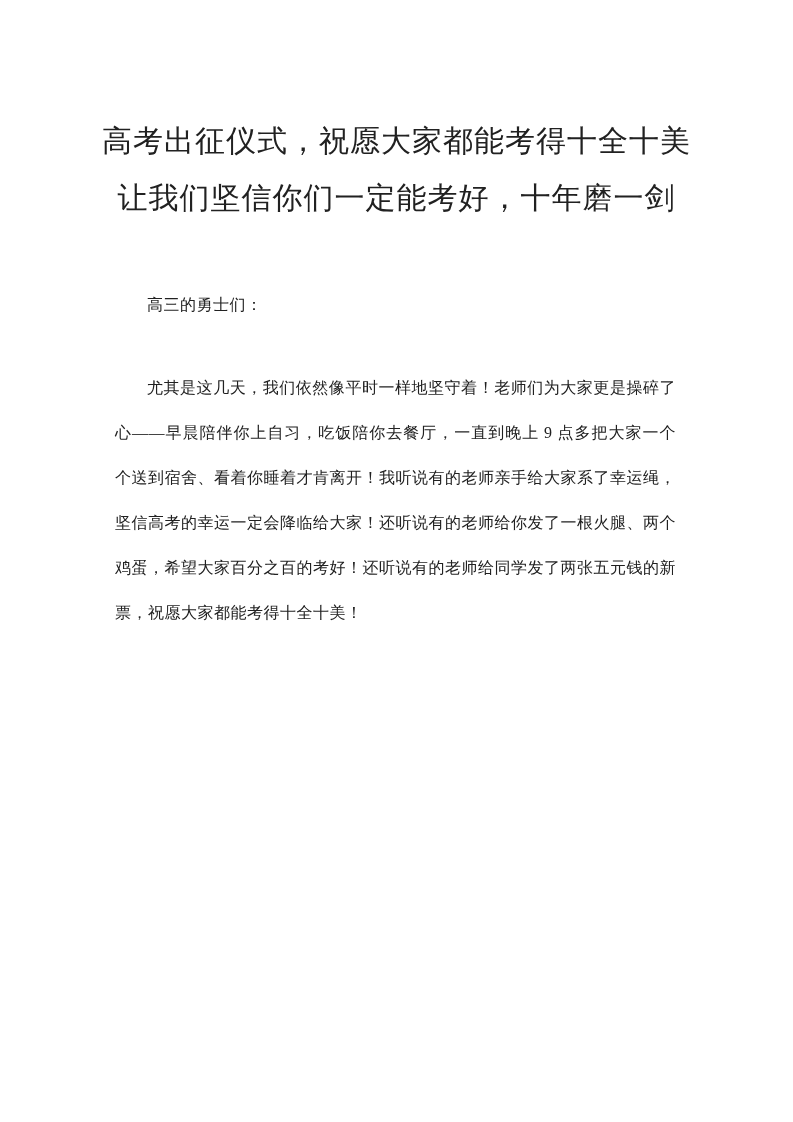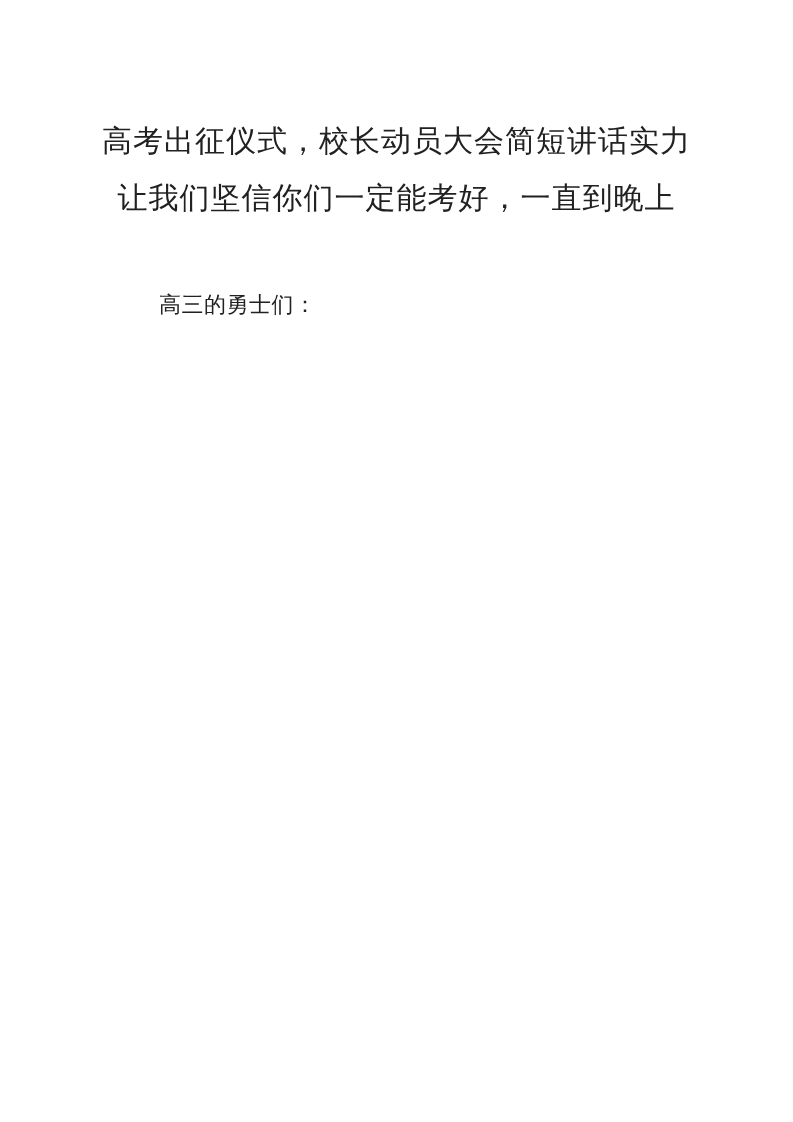--- a/index.html
+++ b/index.html
@@ -27,40 +27,41 @@
     font-size: 30px;
     font-weight: 400;
     line-height: 57px;
     letter-spacing: 1px;
   }
   .doc-title .tline {
     display: block;
   }
   .doc-body {
     margin: 56px 117px 0 115px;
-    font-size: 22px;
+    font-size: 16px;
     line-height: 45px;
     text-align: justify;
     letter-spacing: 0.5px;
   }
   .doc-body p {
     margin: 0 0 38px 0;
     text-indent: 2em;
   }
   .doc-body p:last-child {
     margin-bottom: 0;
   }
 </style>
 </head>
 <body>
 
 <div class="page">
 
   <h1 class="doc-title">
-    <span class="tline">高考出征仪式，校长动员大会简短讲话实力</span>
-    <span class="tline">让我们坚信你们一定能考好，一直到晚上</span>
+    <span class="tline">高考出征仪式，祝愿大家都能考得十全十美</span>
+    <span class="tline">让我们坚信你们一定能考好，十年磨一剑</span>
   </h1>
 
   <div class="doc-body">
     <p>高三的勇士们：</p>
+    <p>尤其是这几天，我们依然像平时一样地坚守着！老师们为大家更是操碎了心——早晨陪伴你上自习，吃饭陪你去餐厅，一直到晚上 9 点多把大家一个个送到宿舍、看着你睡着才肯离开！我听说有的老师亲手给大家系了幸运绳，坚信高考的幸运一定会降临给大家！还听说有的老师给你发了一根火腿、两个鸡蛋，希望大家百分之百的考好！还听说有的老师给同学发了两张五元钱的新票，祝愿大家都能考得十全十美！</p>
   </div>
 
 </div>
 
 </body></html>

